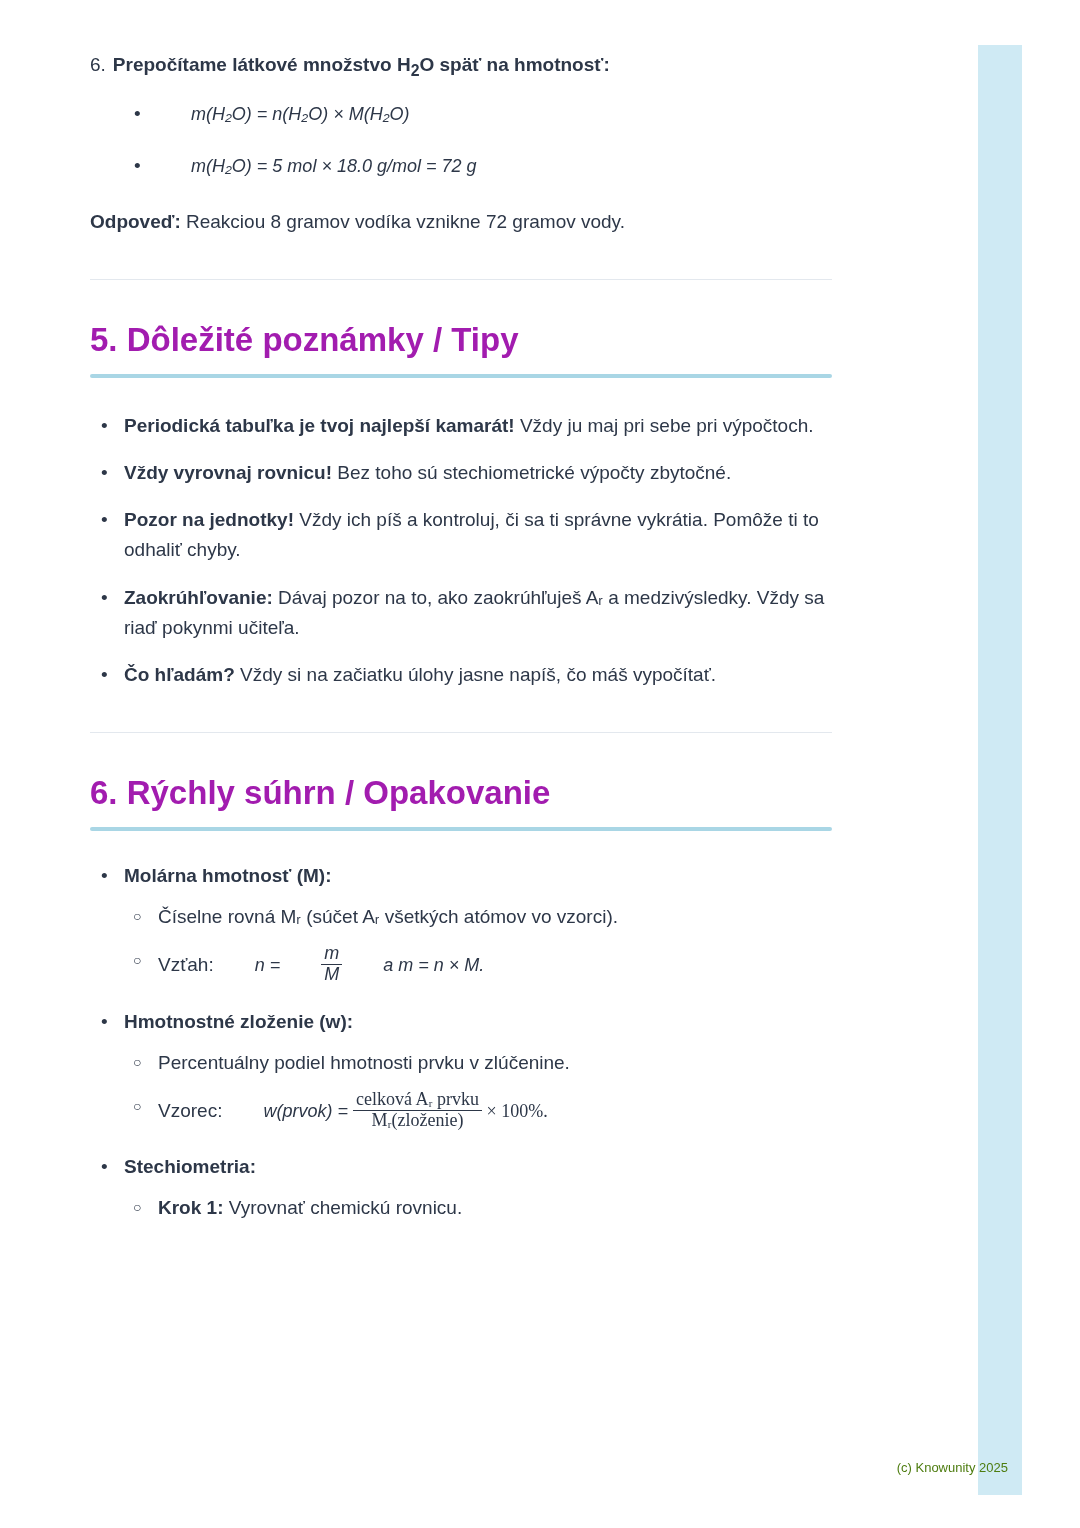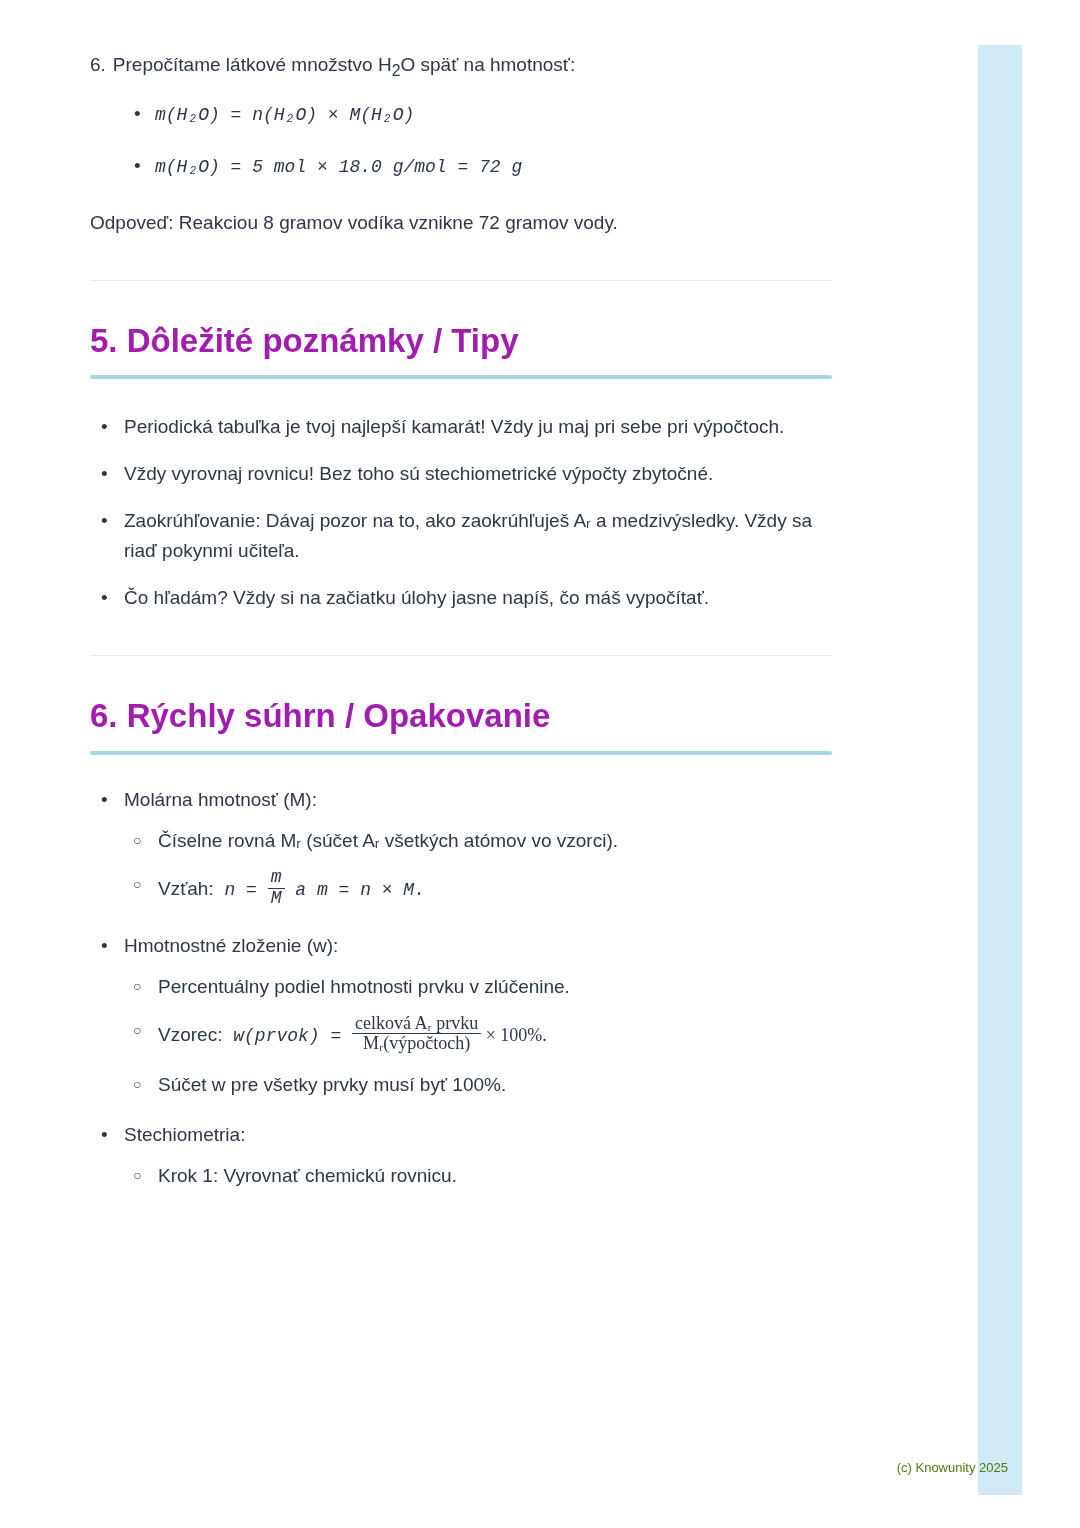--- a/index.html
+++ b/index.html
@@ -17,24 +17,24 @@
     width: 44px; height: 1450px;
     background: #cfeaf4;
   }
   .content {
     position: absolute;
     top: 50px; left: 90px;
     width: 742px;
     font-size: 19px;
     line-height: 1.58;
   }
-  strong { font-weight: normal; }
+  strong { font-weight: bold; }
   .step-num { margin-right: 7px; }
   .math  { font-family: "Liberation Serif", "DejaVu Serif", serif; font-size: 18px; }
-  .mathit{ font-family: Liberation Mono, monospace; font-style: italic; font-size: 18px; }
+  .mathit{ font-family: Liberation Sans, sans-serif; font-style: italic; font-size: 18px; margin-left: 36px; }
   .math-list { list-style: none; margin-top: 16px; }
   .math-list li { position: relative; padding-left: 65px; margin-bottom: 22px; }
   .math-list li::before { content: "•"; position: absolute; left: 44px; color: #2d3748; }
   .answer { margin-top: 26px; }
   .divider { border: none; border-top: 1px solid #e3e8ee; margin: 42px 0 40px 0; }
   .heading { color: #a21caf; font-size: 33px; line-height: 1.2; font-weight: bold; }
   .heading-bar { height: 4px; background: #a9d6e5; margin-top: 15px; border-radius: 2px; }
   .disc-list { list-style: none; }
   .tips { margin-top: 33px; }
   .tips > li { position: relative; padding-left: 34px; margin-bottom: 17px; }
@@ -79,20 +79,21 @@
 
   <hr class="divider">
 
   <section>
     <h2 class="heading">5. Dôležité poznámky / Tipy</h2>
     <div class="heading-bar"></div>
 
     <ul class="disc-list tips">
       <li><strong>Periodická tabuľka je tvoj najlepší kamarát!</strong><span> Vždy ju maj pri sebe pri výpočtoch.</span></li>
       <li><strong>Vždy vyrovnaj rovnicu!</strong><span> Bez toho sú stechiometrické výpočty zbytočné.</span></li>
+      <li><strong>Pozor na jednotky!</strong><span> Vždy ich píš a kontroluj, či sa ti správne vykrátia. Pomôže ti to odhaliť chyby.</span></li>
       <li><strong>Zaokrúhľovanie:</strong><span> Dávaj pozor na to, ako zaokrúhľuješ Aᵣ a medzivýsledky. Vždy sa riaď pokynmi učiteľa.</span></li>
       <li><strong>Čo hľadám?</strong><span> Vždy si na začiatku úlohy jasne napíš, čo máš vypočítať.</span></li>
     </ul>
   </section>
 
   <hr class="divider">
 
   <section>
     <h2 class="heading">6. Rýchly súhrn / Opakovanie</h2>
     <div class="heading-bar"></div>
@@ -105,22 +106,21 @@
         <ul class="circle-list">
           <li><span>Číselne rovná Mᵣ (súčet Aᵣ všetkých atómov vo vzorci).</span></li>
           <li><span>Vzťah:</span><span class="mathit"> n = </span><span class="frac"><span class="num mathit">m</span><span class="den mathit">M</span></span><span class="mathit"> a m = n × M.</span></li>
         </ul>
       </li>
 
       <li>
         <strong>Hmotnostné zloženie (w):</strong>
         <ul class="circle-list">
           <li><span>Percentuálny podiel hmotnosti prvku v zlúčenine.</span></li>
-          <li><span>Vzorec:</span><span class="mathit"> w(prvok) = </span><span class="frac"><span class="num math">celková Aᵣ prvku</span><span class="den math">Mᵣ(výpočtoch)</span></span><span class="math"> × 100%.</span></li>
-          <li><span>Súčet w pre všetky prvky musí byť 100%.</span></li>
+          <li><span>Vzorec:</span><span class="mathit"> w(prvok) = </span><span class="frac"><span class="num math">celková Aᵣ prvku</span><span class="den math">Mᵣ(zloženie)</span></span><span class="math"> × 100%.</span></li>
         </ul>
       </li>
 
       <li>
         <strong>Stechiometria:</strong>
         <ul class="circle-list">
           <li><strong>Krok 1:</strong><span> Vyrovnať chemickú rovnicu.</span></li>
         </ul>
       </li>
 

